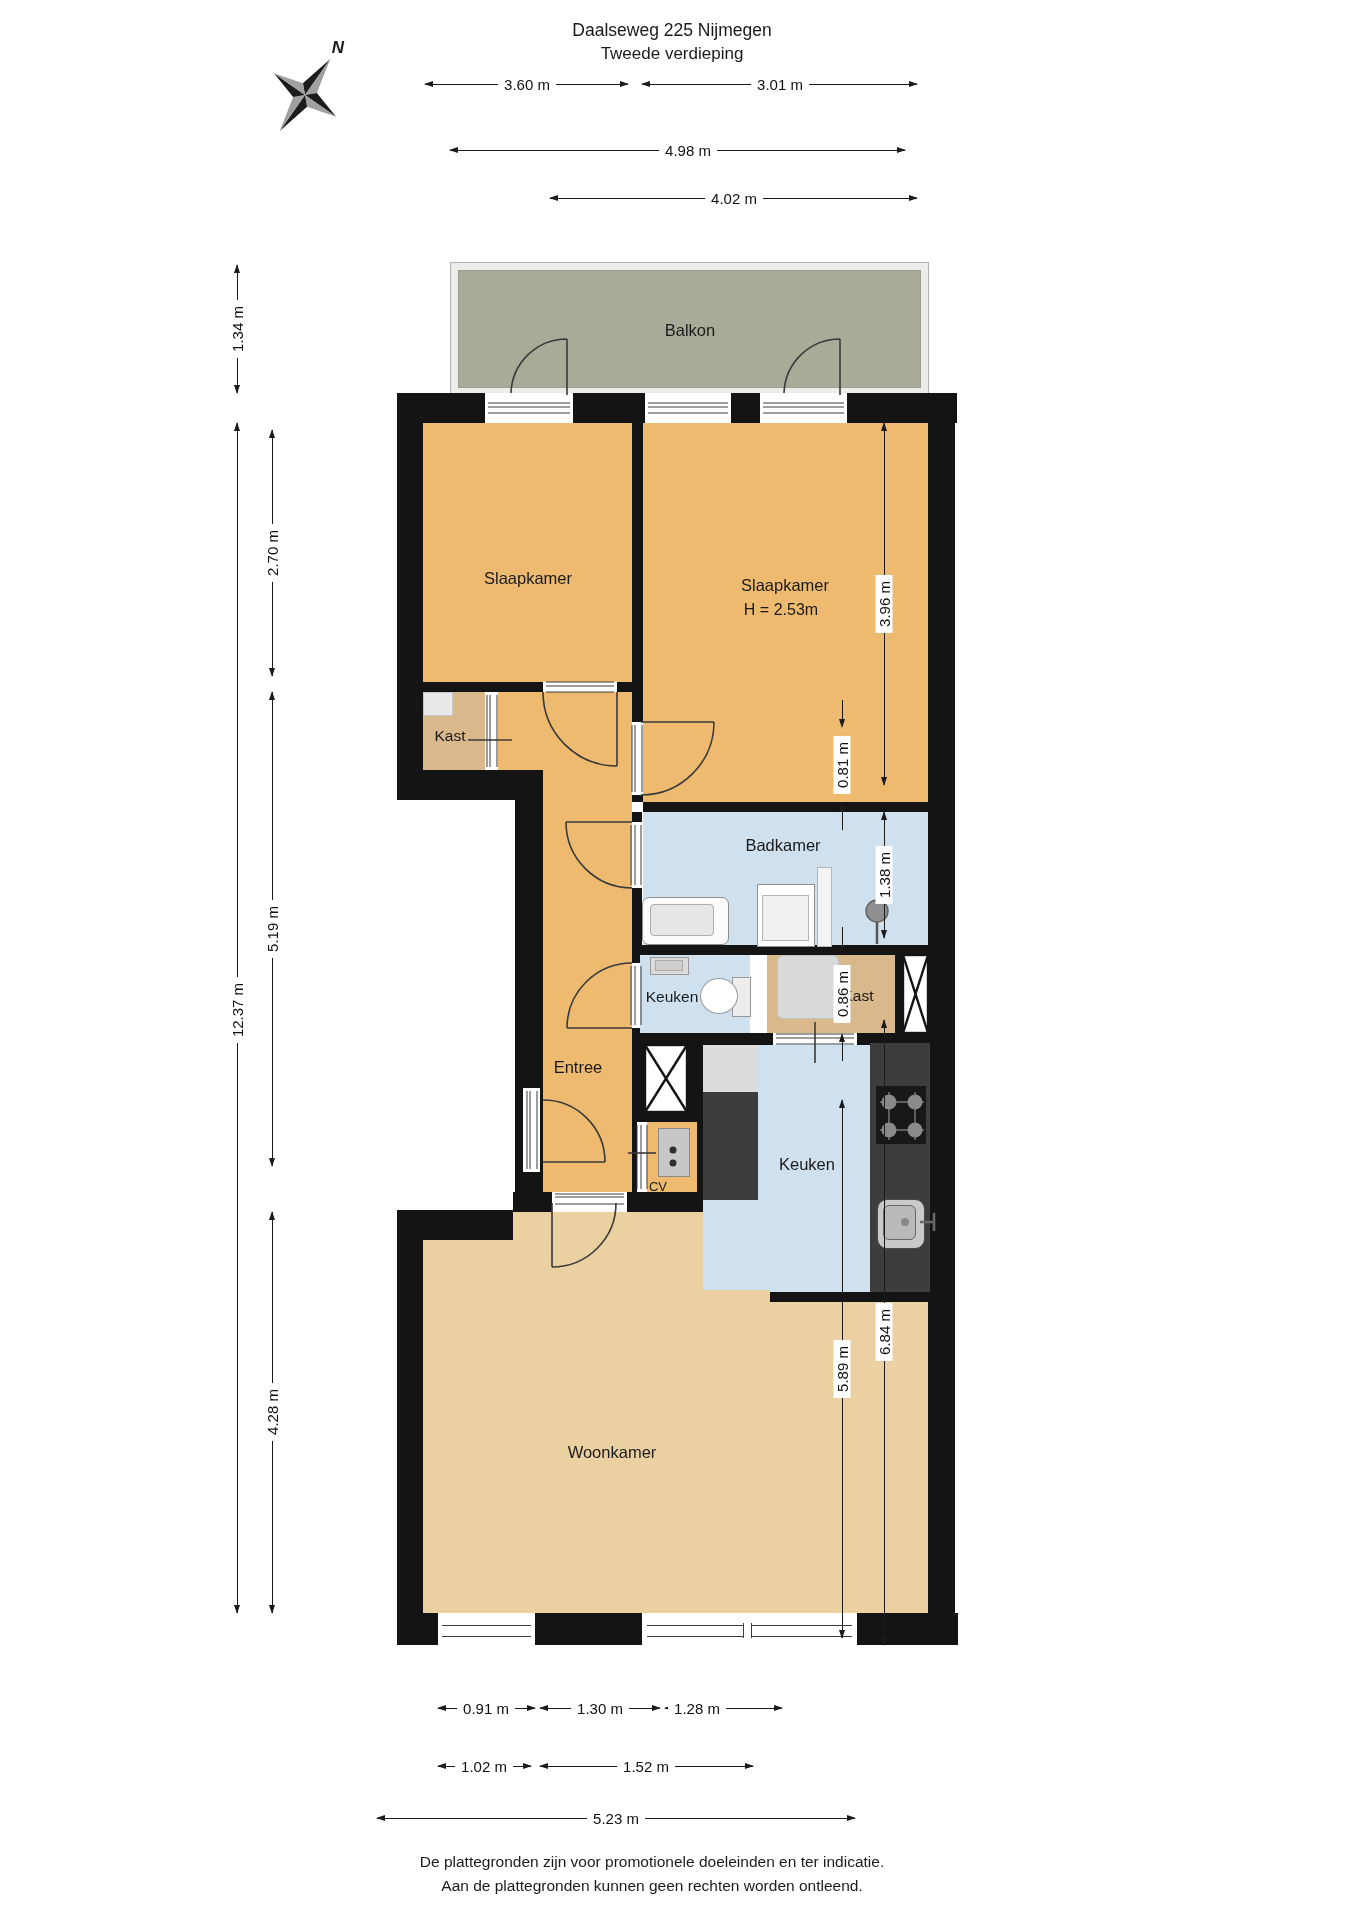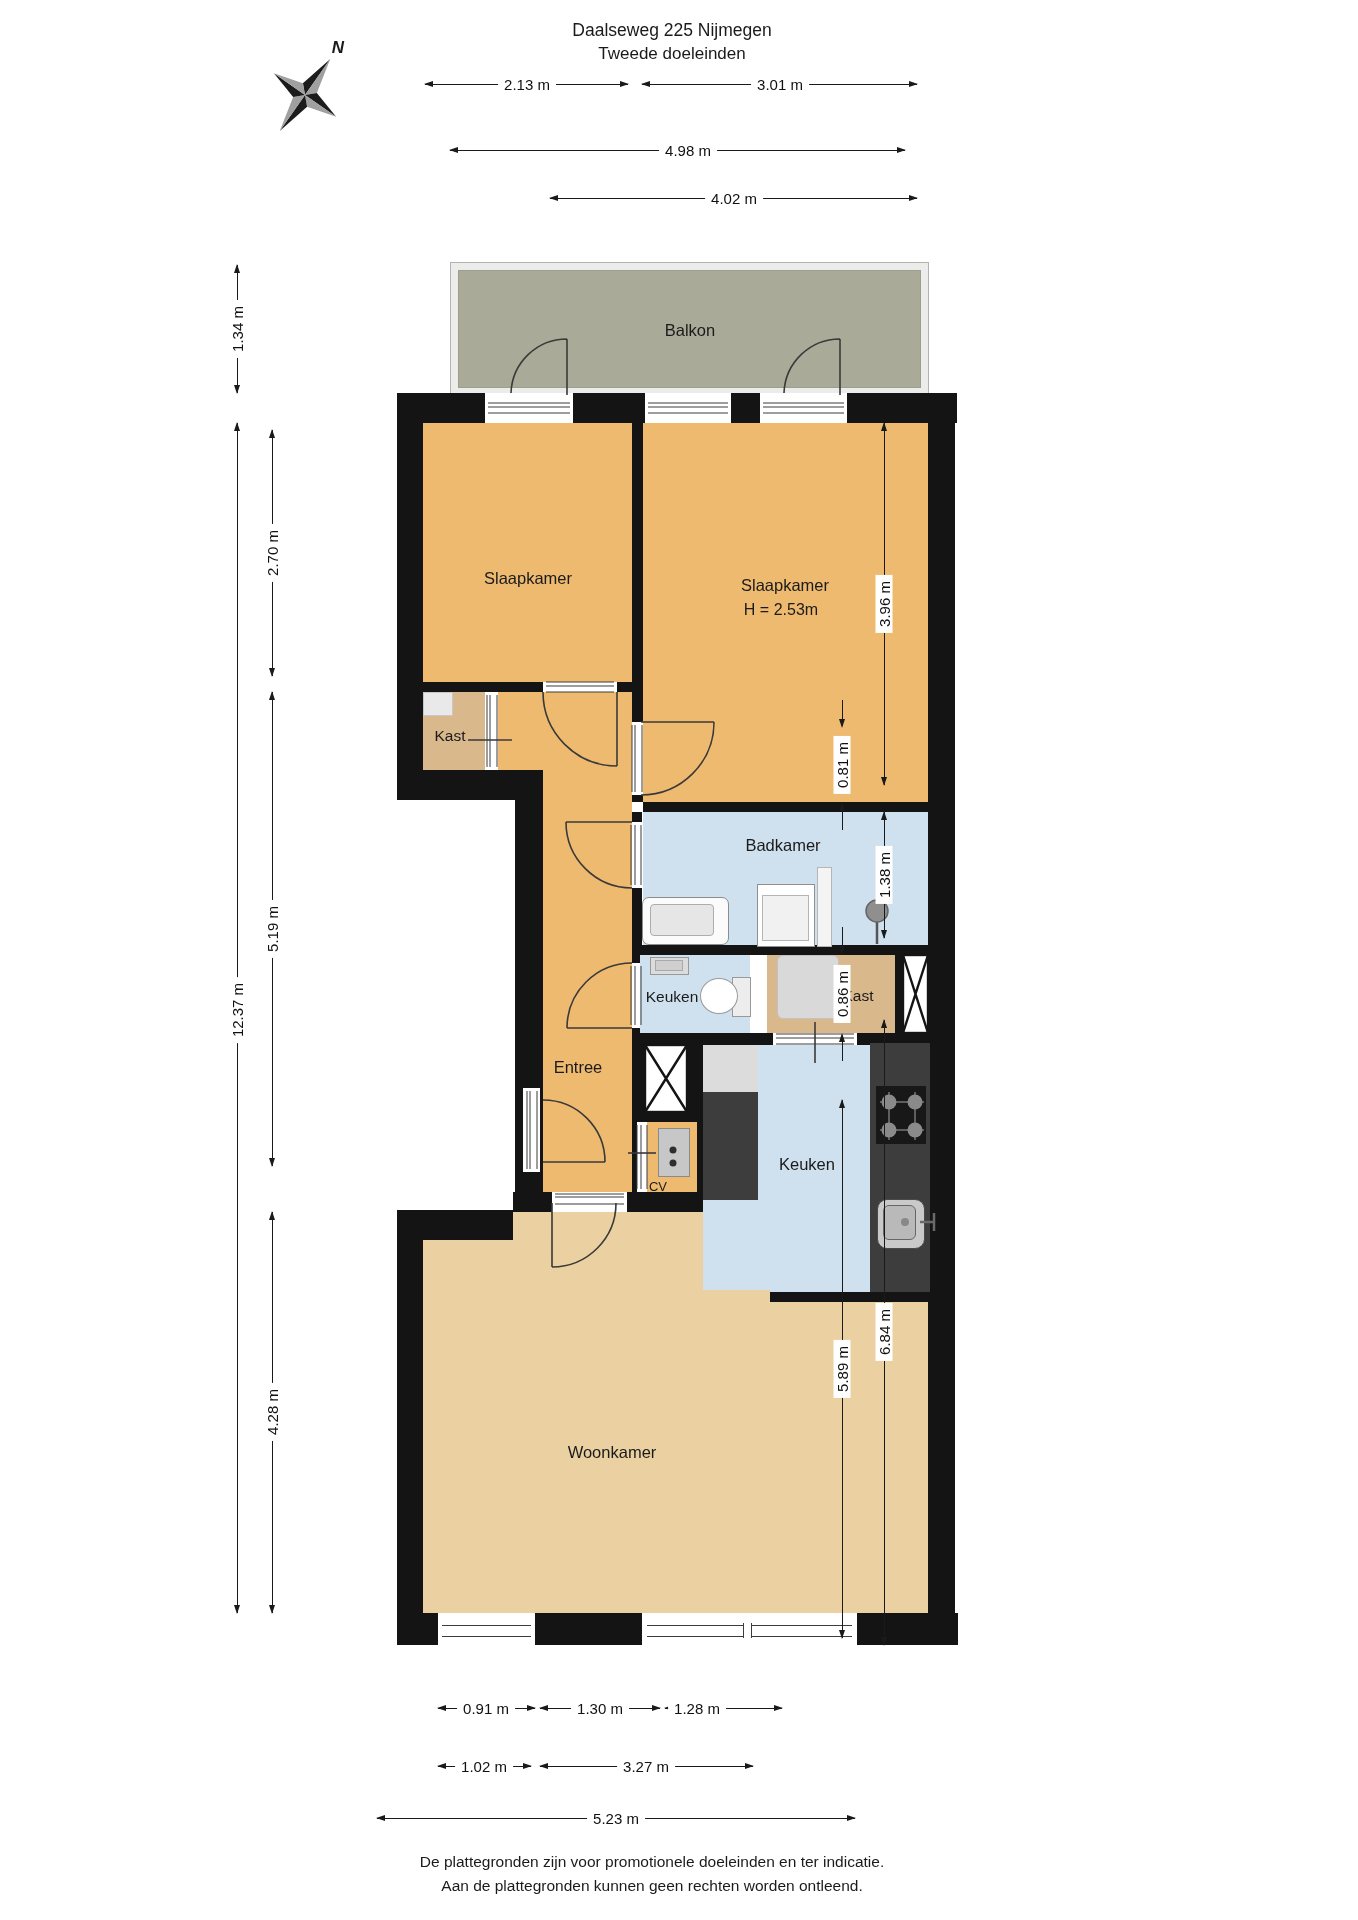--- a/index.html
+++ b/index.html
@@ -45,21 +45,21 @@
        box-shadow:0 0 0 1px #b3b3b1, inset 0 0 0 1px #9c9e90;z-index:1;}
   .title{position:absolute;transform:translateX(-50%);white-space:nowrap;z-index:9;}
   svg.overlay{position:absolute;left:0;top:0;z-index:7;pointer-events:none;}
 </style>
 </head>
 <body>
 
 <div class="page">
 
   <div class="title" style="left:672px;top:20px;font-size:17.5px;">Daalseweg 225 Nijmegen</div>
-  <div class="title" style="left:672px;top:44px;font-size:17px;">Tweede doeleinden</div>
+  <div class="title" style="left:672px;top:44px;font-size:17px;">Tweede verdieping</div>
 
   <div class="lbl" style="left:338px;top:48px;font-size:17px;font-style:italic;font-weight:bold;">N</div>
 
   <div class="balcony-frame" style="left:451px;top:263px;width:463px;height:118px;"></div>
   <div class="rm bedroom" style="left:423px;top:423px;width:209px;height:259px;"></div>
   <div class="rm bedroom" style="left:643px;top:423px;width:285px;height:379px;"></div>
   <div class="rm closet" style="left:423px;top:692px;width:62px;height:78px;"></div>
   <div class="rm bedroom" style="left:498px;top:692px;width:134px;height:78px;"></div>
   <div class="rm bedroom" style="left:543px;top:770px;width:89px;height:422px;"></div>
   <div class="rm wet" style="left:643px;top:812px;width:285px;height:133px;"></div>
@@ -243,21 +243,21 @@
   <div class="lbl" style="left:450px;top:736px;font-size:15.5px;">Kast</div>
   <div class="lbl" style="left:783px;top:845px;">Badkamer</div>
   <div class="lbl" style="left:672px;top:997px;font-size:15.5px;">Keuken</div>
   <div class="lbl" style="left:858px;top:996px;font-size:15.5px;">Kast</div>
   <div class="lbl" style="left:578px;top:1067px;text-align:center;">Entree</div>
   <div class="lbl small" style="left:658px;top:1186px;">CV</div>
   <div class="lbl" style="left:807px;top:1164px;">Keuken</div>
   <div class="lbl" style="left:612px;top:1452px;">Woonkamer</div>
 
   <div class="dh" style="left:425px;top:84px;width:203px;"></div>
-  <div class="dlb" style="left:527px;top:84px;">2.13 m</div>
+  <div class="dlb" style="left:527px;top:84px;">3.60 m</div>
   <div class="dh" style="left:642px;top:84px;width:275px;"></div>
   <div class="dlb" style="left:780px;top:84px;">3.01 m</div>
   <div class="dh" style="left:450px;top:150px;width:455px;"></div>
   <div class="dlb" style="left:688px;top:150px;">4.98 m</div>
   <div class="dh" style="left:550px;top:198px;width:367px;"></div>
   <div class="dlb" style="left:734px;top:198px;">4.02 m</div>
 
   <div class="dv" style="left:237px;top:265px;height:128px;"></div>
   <div class="dlbv" style="left:237px;top:329px;">1.34 m</div>
   <div class="dv" style="left:237px;top:423px;height:1190px;"></div>
@@ -292,20 +292,20 @@
 
   <div class="dh" style="left:438px;top:1708px;width:97px;"></div>
   <div class="dlb" style="left:486px;top:1708px;">0.91 m</div>
   <div class="dh" style="left:540px;top:1708px;width:120px;"></div>
   <div class="dlb" style="left:600px;top:1708px;">1.30 m</div>
   <div class="dh" style="left:665px;top:1708px;width:117px;"></div>
   <div class="dlb" style="left:697px;top:1708px;">1.28 m</div>
   <div class="dh" style="left:438px;top:1766px;width:93px;"></div>
   <div class="dlb" style="left:484px;top:1766px;">1.02 m</div>
   <div class="dh" style="left:540px;top:1766px;width:213px;"></div>
-  <div class="dlb" style="left:646px;top:1766px;">3.27 m</div>
+  <div class="dlb" style="left:646px;top:1766px;">1.52 m</div>
   <div class="dh" style="left:377px;top:1818px;width:478px;"></div>
   <div class="dlb" style="left:616px;top:1818px;">5.23 m</div>
 
   <div class="lbl" style="left:652px;top:1862px;font-size:15.5px;">De plattegronden zijn voor promotionele doeleinden en ter indicatie.</div>
   <div class="lbl" style="left:652px;top:1886px;font-size:15.5px;">Aan de plattegronden kunnen geen rechten worden ontleend.</div>
 
 </div>
 
 </body></html>

